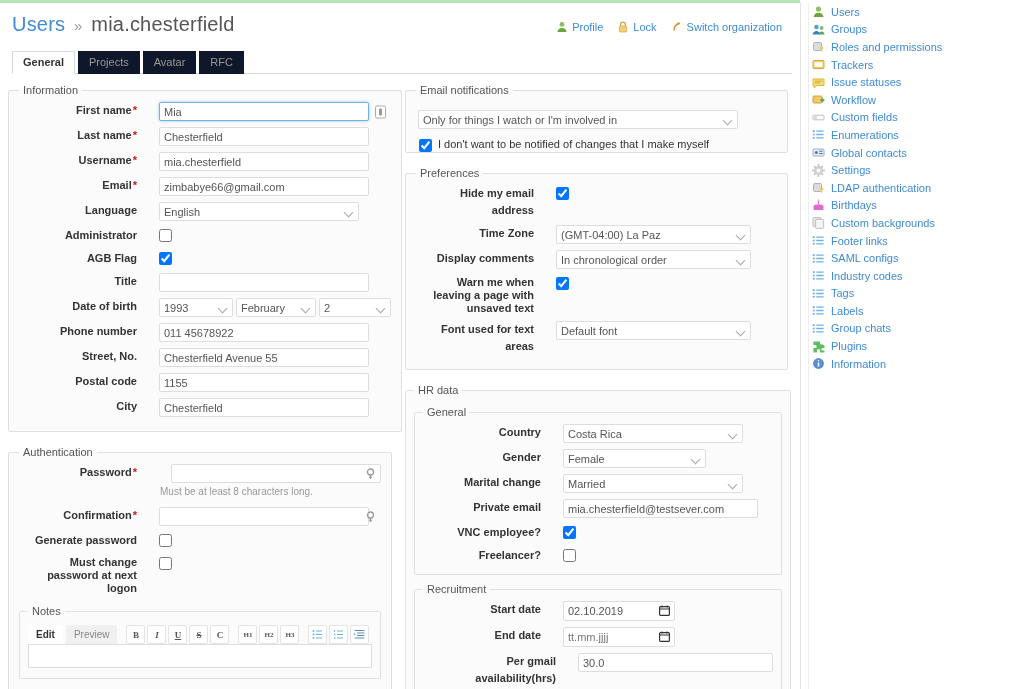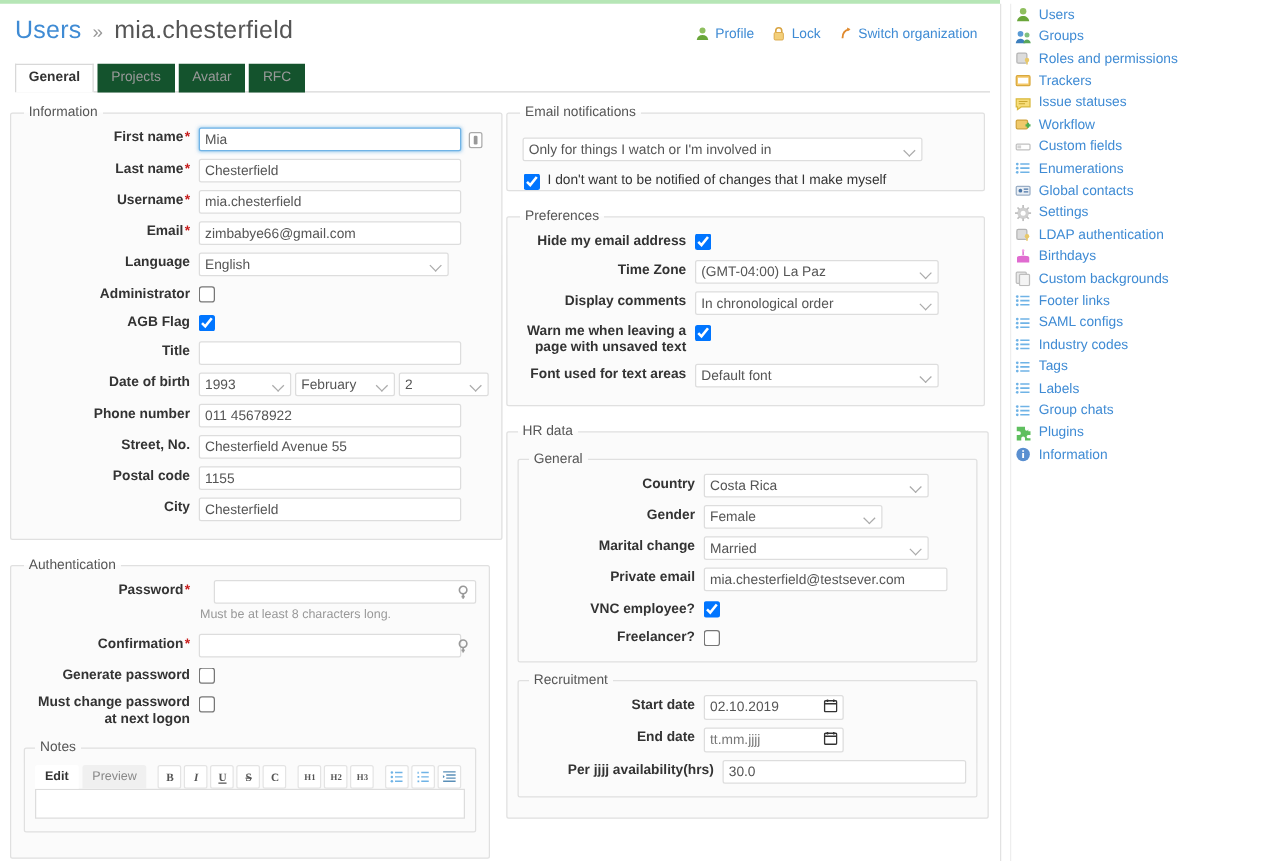--- a/index.html
+++ b/index.html
@@ -24,33 +24,33 @@
   h1.title { margin: 0; font-size: 20px; font-weight: normal; color: #555; letter-spacing: .2px; }
   h1.title .lnk { color: #3f8bd4; }
   h1.title .sep { color: #999; font-size: 15px; margin: 0 3px; }
   .hdr-links { display: flex; gap: 14px; align-items: center; padding-top: 8px; padding-right: 6px; }
   .hdr-links a { color: #3f8bd4; text-decoration: none; font-size: 11px; display: inline-flex; align-items: center; gap: 4px; justify-content: flex-end; }
 
   .ico { display: inline-block; width: 12px; height: 12px; vertical-align: middle; line-height: 1; }
 
   
   .tabs { display: flex; gap: 3px; margin: 14px 0 0 4px; border-bottom: 1px solid #d8d8d8; padding-bottom: 0; }
-  .tab { padding: 4px 10px 5px 10px; font-size: 11px; color: #999; background: #14532d; border: 1px solid transparent; border-bottom: none; position: relative; top: 1px; }
+  .tab { padding: 4px 10px 5px 10px; font-size: 11px; color: #999; background: #0f172a; border: 1px solid transparent; border-bottom: none; position: relative; top: 1px; }
   .tab.active { color: #333; font-weight: bold; background: #ffffff; border: 1px solid #d8d8d8; border-bottom: 1px solid #ffffff; }
 
   .cols { display: flex; gap: 14px; margin-top: 10px; }
   .col { width: 383px; }
 
   fieldset.box { border: 1px solid #e0e0e0; border-radius: 2px; background: #fbfbfb; margin: 0 0 14px 0; padding: 6px 10px 12px 10px; }
   fieldset.box > legend { font-size: 11px; color: #555; padding: 0 4px; }
   fieldset.inner { border: 1px solid #e0e0e0; border-radius: 2px; background: #fbfbfb; margin: 4px 0 8px 0; padding: 6px 8px 10px 8px; }
   fieldset.inner > legend { font-size: 11px; color: #555; padding: 0 4px; }
 
   .row { display: flex; align-items: flex-start; margin-bottom: 6px; }
-  .lab { width: 140px; text-align: right; padding-right: 7px; font-weight: bold; font-size: 11px; color: #333; line-height: 17px; flex: 0 0 auto; }
+  .lab { width: 140px; text-align: right; padding-right: 22px; font-weight: bold; font-size: 11px; color: #333; line-height: 17px; flex: 0 0 auto; }
   .lab .req { color: #c61a1a; font-weight: bold; margin-left: 1px; }
   .ctl { flex: 1 1 auto; position: relative; }
 
   input.txt, select.sel {
     width: 210px; height: 19px; padding: 2px 4px;
     border: 1px solid #dddddd; background: #ffffff; border-radius: 2px;
     font-family: "Liberation Sans", sans-serif; font-size: 11px; color: #555;
     outline: none;
   }
   input.txt.focus { border: 1px solid #6fb3e6; box-shadow: 0 0 3px rgba(111,179,230,.7); }
@@ -426,21 +426,21 @@
                     <svg width="11" height="11" viewBox="0 0 11 11">
                         <rect x=".6" y="1.6" width="9.8" height="8.8" rx="1" fill="none" stroke="#333" stroke-width="1.2"></rect>
                         <path d="M.6 4h9.8M3 .6v2M8 .6v2" stroke="#333" stroke-width="1.2"></path>
                       </svg>
                   </span>
                 </div>
               </div>
             </div>
 
             <div class="row" style="margin-bottom:0;">
-              <div class="lab" style="width:155px;">Per jjjj availability(hrs)</div>
+              <div class="lab" style="width:155px;">Per gmail availability(hrs)</div>
               <div class="ctl"><input class="txt" style="width: 195px;" type="text" value="30.0"></div>
             </div>
           </fieldset>
         </fieldset>
       </div>
     </div>
   </div>
 
   <div class="sidebar">
     <div class="sb-item">

